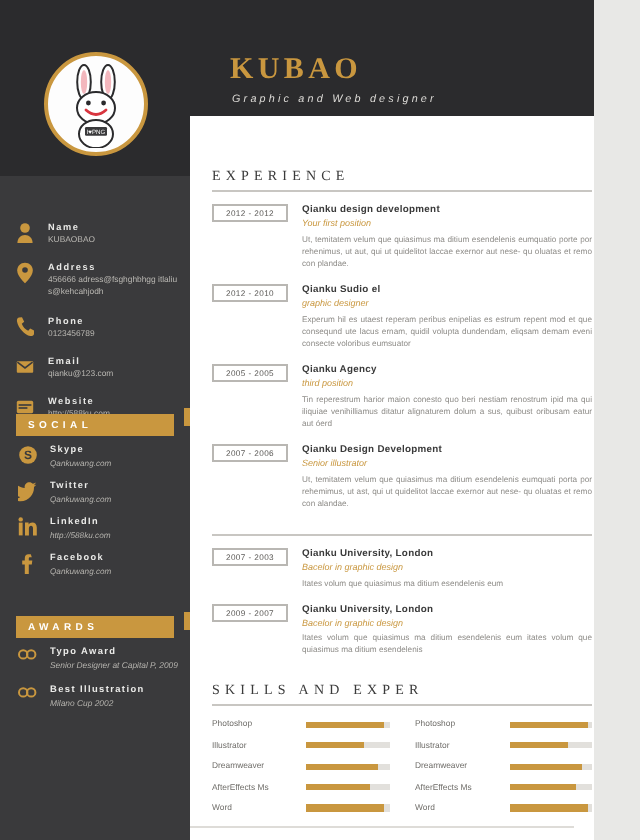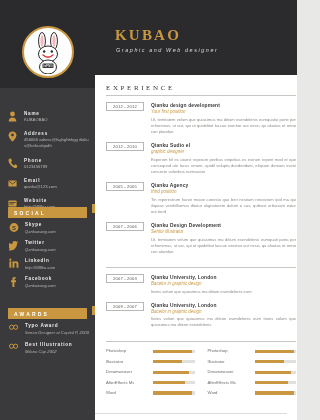--- a/index.html
+++ b/index.html
@@ -66,21 +66,21 @@
   .a-ico { width:10px; min-width:10px; padding-top:1px; }
   .a-ico svg { width:10px; height:8px; display:block; }
   .a-title { font-size:4.7px; font-weight:bold; color:#ebebe9; letter-spacing:0.7px; line-height:6.6px; }
   .a-sub { font-size:4.2px; color:#b4b2ad; line-height:5.8px; font-style:italic; }
 
   
   .edge-tab { position:absolute; right:-2px; width:5px; height:9px; background:#c9973f; }
 
   
   .header {
-    position:absolute; left:95px; top:0; width:202px; height:96px;
+    position:absolute; left:95px; top:0; width:202px; height:58px;
     background:#2b2b2d;
   }
   .brand {
     position:absolute; left:20px; top:27px;
     font-family:"Liberation Serif", serif;
     font-size:15px; font-weight:bold; color:#c9973f; letter-spacing:2.2px;
   }
   .tagline {
     position:absolute; left:21px; top:47px;
     font-size:5.4px; color:#dedcd8; font-style:italic; letter-spacing:1.6px;
@@ -373,20 +373,21 @@
         <div class="date-badge">2009 - 2007</div>
         <div class="entry-body">
           <div class="e-title">Qianku University, London</div>
           <div class="e-role">Bacelor in graphic design</div>
           <div class="e-desc">Itates volum que quiasimus ma ditium esendelenis eum itates volum que quiasimus ma ditium esendelenis</div>
         </div>
       </div>
     </div>
 
     <div class="sec" style="padding-top:6px;">
+      <div class="sec-title">SKILLS AND EXPER</div>
       <div class="sec-rule"></div>
 
       <div class="skills-grid">
         <div class="skills-col">
           <div class="sk-row">
             <div class="sk-name">Photoshop</div>
             <div class="sk-track">
                 <div class="sk-fill" style="width: 95%;"></div>
               </div>
           </div>

